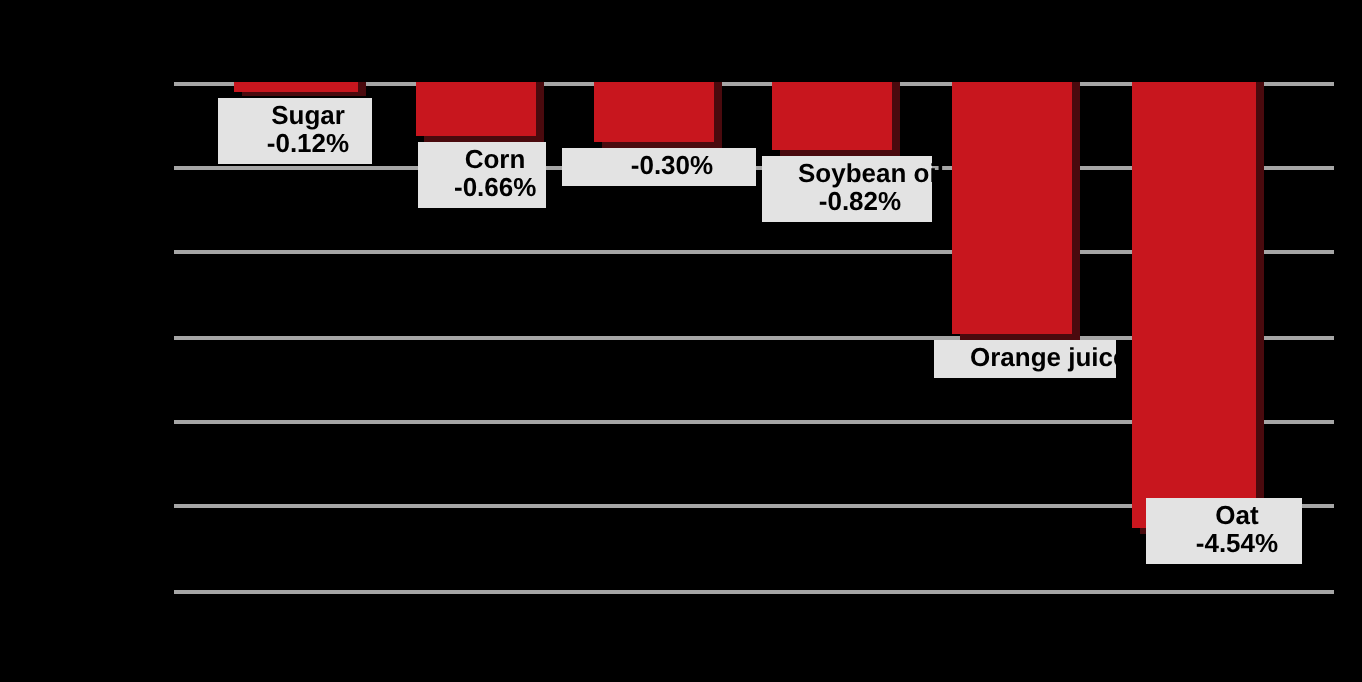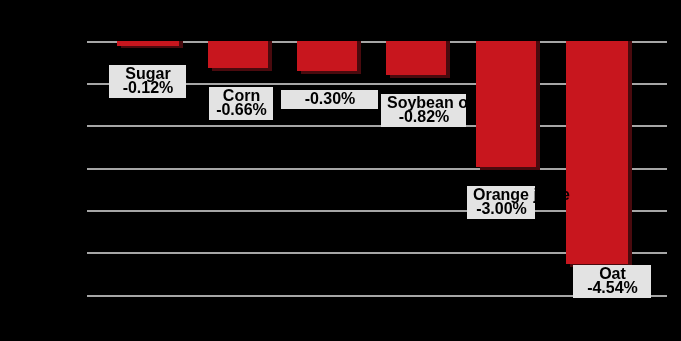--- a/index.html
+++ b/index.html
@@ -45,28 +45,27 @@
   .bar-main {
     position: absolute;
     top: 0;
     background: #C8161E;
   }
   .data-label {
     position: absolute;
     background: #E3E3E3;
     color: #000000;
     font-family: "Liberation Sans", sans-serif;
-    font-size: 16px;
+    font-size: 13px;
     font-weight: bold;
     line-height: 14px;
     text-align: center;
-    padding: 2px 5px 3px 6px;
+    padding: 2px 5px 3px 18px;
     white-space: nowrap;
     box-sizing: border-box;
-    margin-top: 16px;
   }
   .data-label .lbl-name { display: block; }
   .data-label .lbl-val { display: block; }
 </style>
 </head>
 <body>
 
 <div id="chart-root">
 
   <div id="plot-area">
@@ -123,23 +122,22 @@
 
   <div class="data-label" style="left:281px; top:74px; width:97px;">
     <span class="lbl-val">-0.30%</span>
   </div>
 
   <div class="data-label" style="left:381px; top:78px; width:85px;text-align:center;">
     <span class="lbl-name">Soybean oil</span>
     <span class="lbl-val">-0.82%</span>
   </div>
 
-  <div class="data-label" style="left:467px; top:170px; width:68px;text-align:center;">
+  <div class="data-label" style="left:467px; top:170px; width:91px;text-align:center;">
     <span class="lbl-name">Orange juice</span>
-    <span class="lbl-val">-3.00%</span>
   </div>
 
   <div class="data-label" style="left:573px; top:249px; width:78px;">
     <span class="lbl-name">Oat</span>
     <span class="lbl-val">-4.54%</span>
   </div>
 
 </div>
 
 </body></html>

